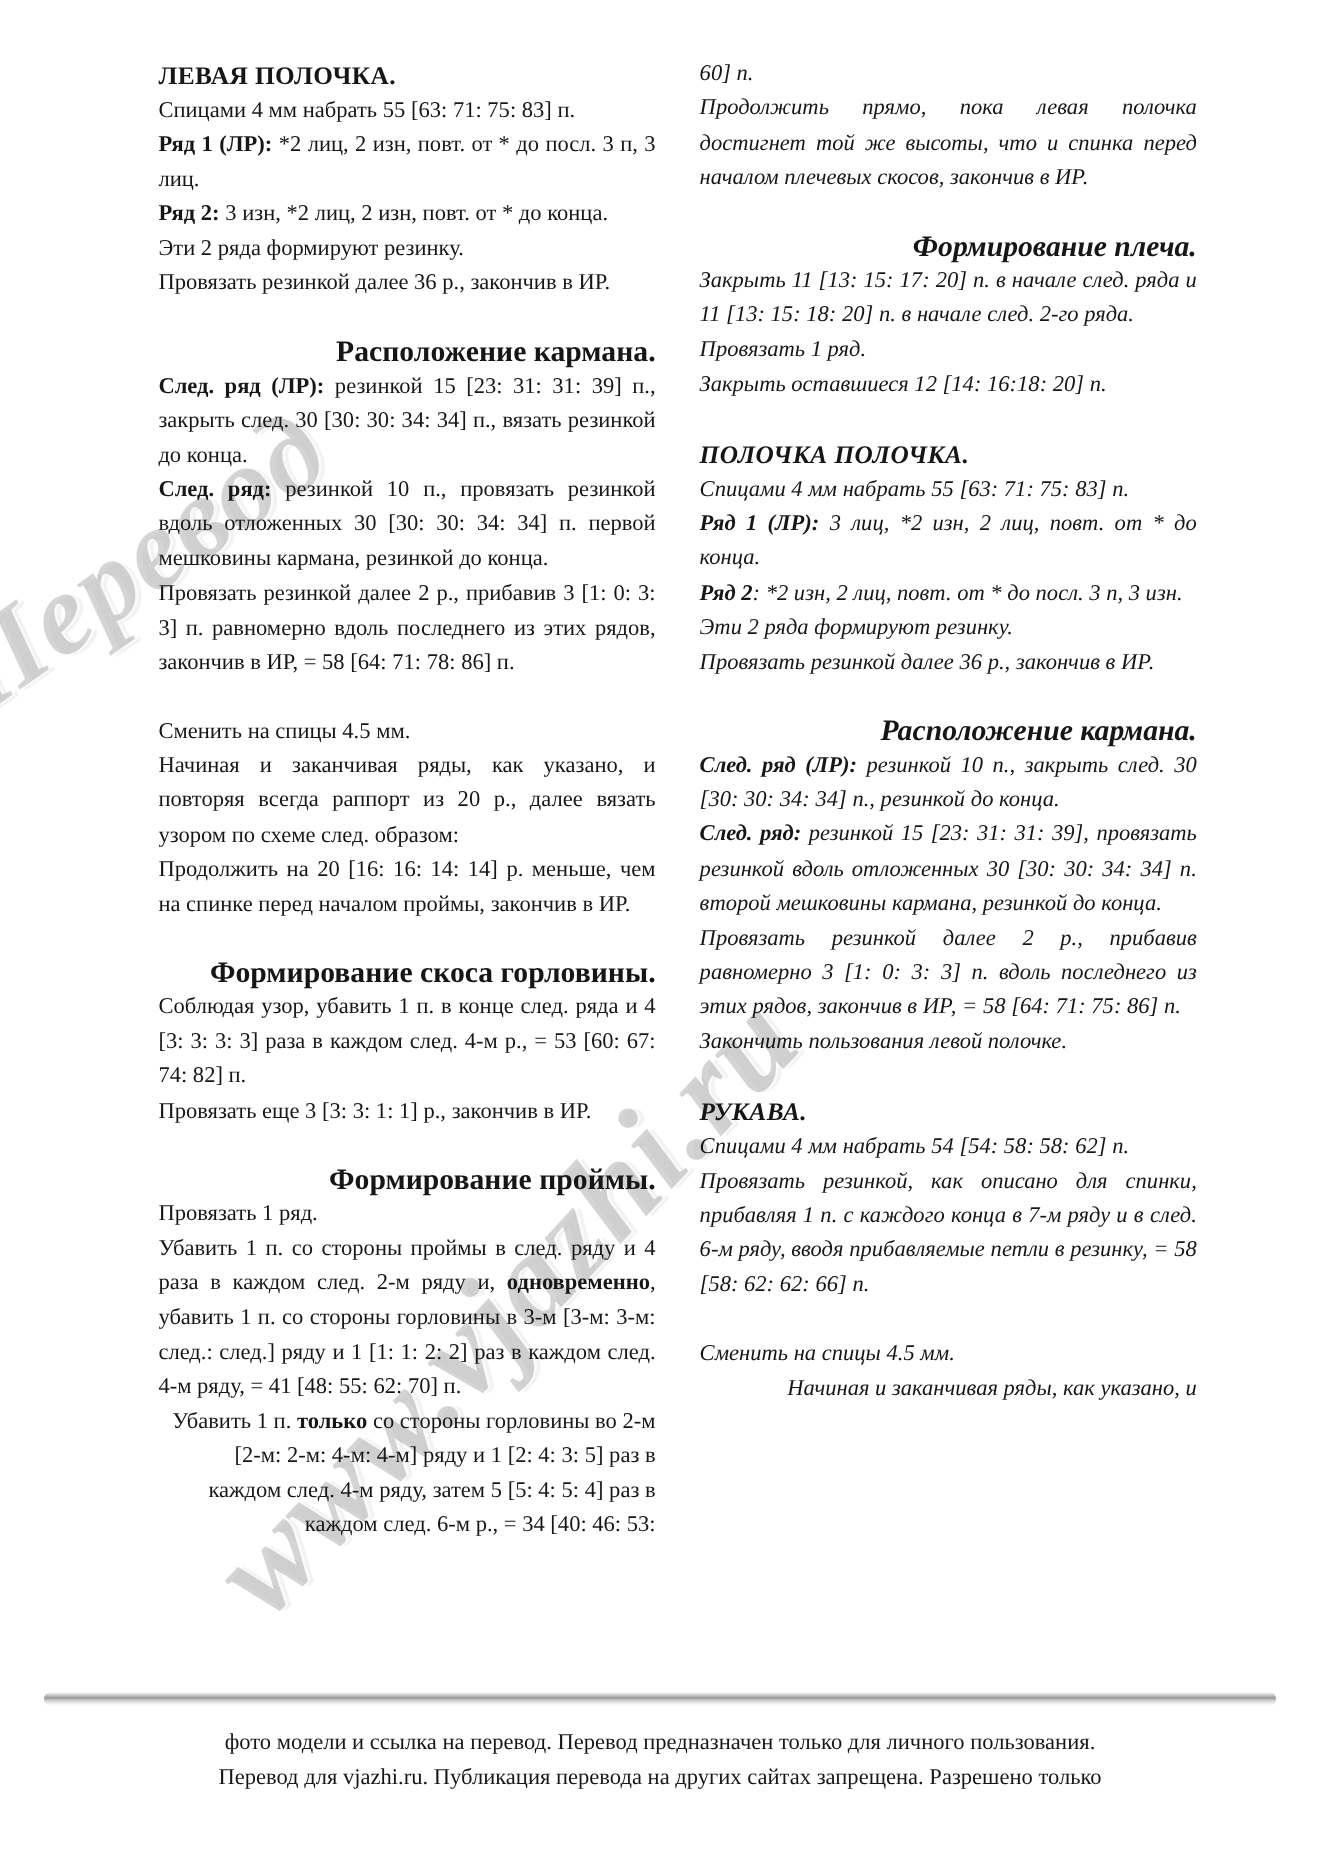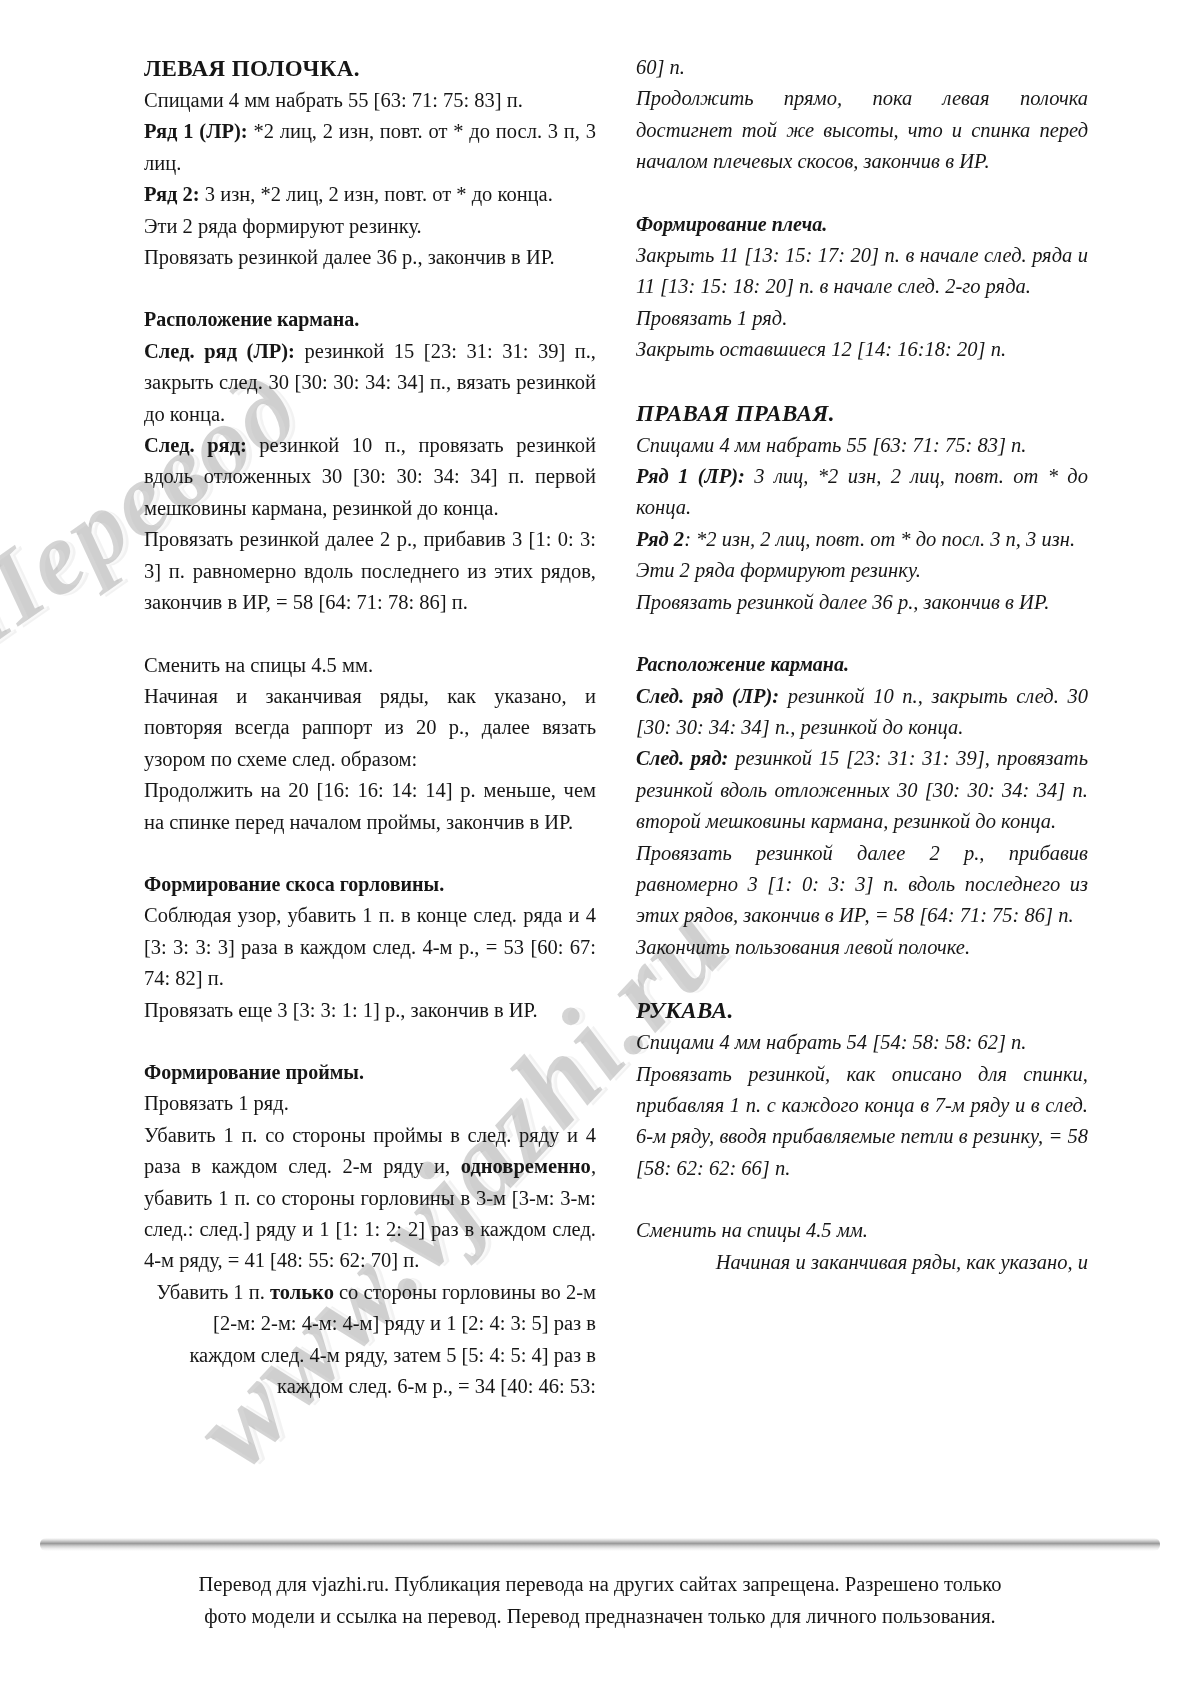--- a/index.html
+++ b/index.html
@@ -84,24 +84,24 @@
   #col-right { left: 580px; font-style: italic; }
 
   p.para {
     margin: 0;
     text-align: justify;
     hyphens: none;
   }
   p.last-left { text-align: right; }
   h3.head {
     margin: 0;
-    font-size: 20px;
+    font-size: 27px;
     line-height: 31.4px;
     font-weight: bold;
-    text-align: left;
+    text-align: right;
   }
   h2.section {
     margin: 0;
     font-size: 23px;
     line-height: 33px;
     font-weight: bold;
     text-align: left;
     letter-spacing: 0.4px;
   }
   .sp {
@@ -214,21 +214,21 @@
       <h3 class="head">Формирование плеча.</h3>
 
       <p class="para">Закрыть 11 [13: 15: 17: 20] п. в начале след. ряда и 11 [13: 15: 18: 20] п. в начале след. 2-го ряда.</p>
 
       <p class="para">Провязать 1 ряд.</p>
 
       <p class="para">Закрыть оставшиеся 12 [14: 16:18: 20] п.</p>
 
       <div class="sp"></div>
 
-      <h2 class="section">ПРАВАЯ ПРАВАЯ.</h2>
+      <h2 class="section">ПОЛОЧКА ПОЛОЧКА.</h2>
 
       <p class="para">Спицами 4 мм набрать 55 [63: 71: 75: 83] п.</p>
 
       <p class="para"><b class="lead">Ряд 1 (ЛР):</b><span> 3 лиц, *2 изн, 2 лиц, повт. от * до конца.</span></p>
 
       <p class="para"><b class="lead">Ряд 2</b><span>: *2 изн, 2 лиц, повт. от * до посл. 3 п, 3 изн.</span></p>
 
       <p class="para">Эти 2 ряда формируют резинку.</p>
 
       <p class="para">Провязать резинкой далее 36 р., закончив в ИР.</p>
@@ -260,17 +260,17 @@
 
       <p class="para last-left">Начиная и заканчивая ряды, как указано, и</p>
 
     </div>
 
   </div>
 
   <div id="footer-rule"></div>
 
   <div id="footer">
+    <p>фото модели и ссылка на перевод.  Перевод предназначен только для личного пользования.</p>
     <p>Перевод для vjazhi.ru. Публикация перевода на других сайтах запрещена. Разрешено только</p>
-    <p>фото модели и ссылка на перевод.  Перевод предназначен только для личного пользования.</p>
   </div>
 
 </div>
 
 </body></html>

